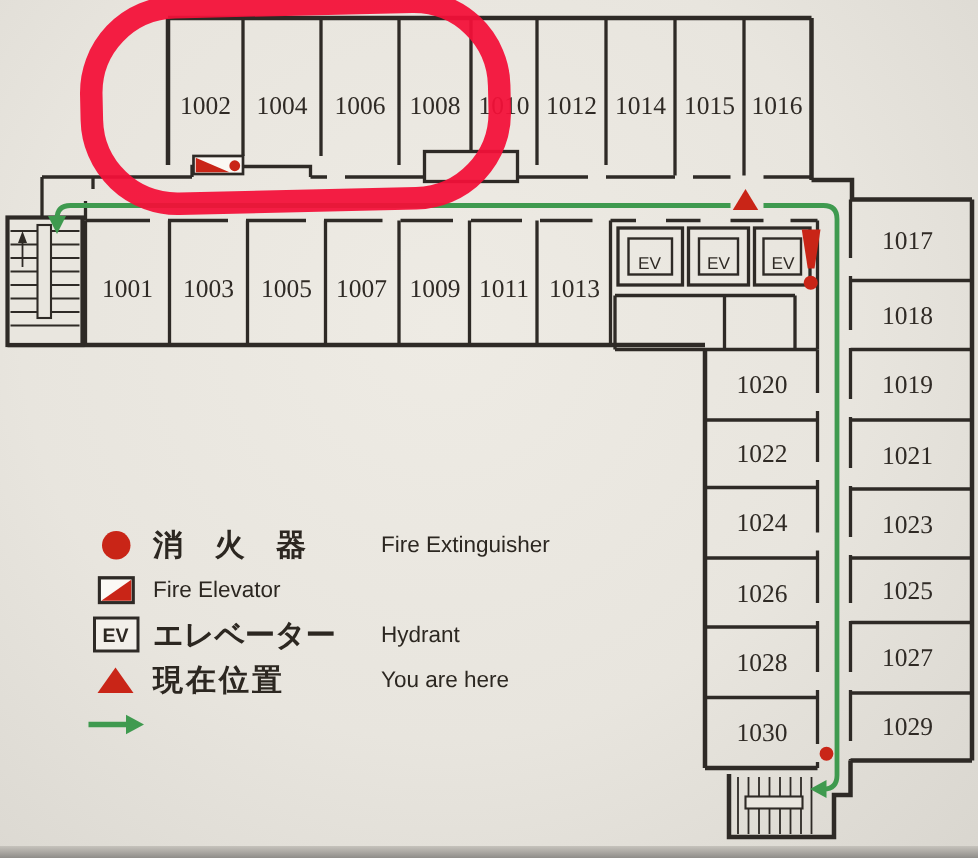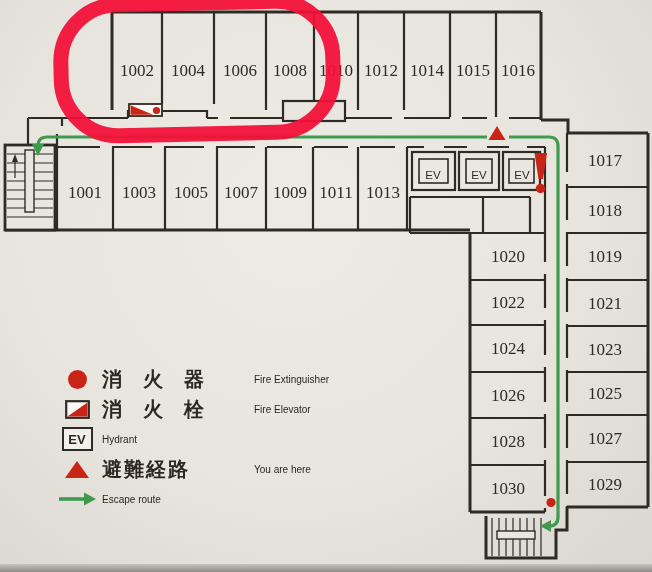--- a/index.html
+++ b/index.html
@@ -10,33 +10,33 @@
   }
   .plan-svg{position:absolute;left:0;top:0;}
   .room-label{
     font-family:"Liberation Serif", serif;
     font-size:17px;fill:#2f2a25;text-anchor:middle;
   }
   .ev-label{
     font-family:"Liberation Sans", sans-serif;
     font-size:11.5px;fill:#2f2a25;text-anchor:middle;
   }
-  .legend{position:absolute;left:52px;top:364px;width:330px;}
+  .legend{position:absolute;left:52px;top:348px;width:330px;}
   .legend-row{display:flex;align-items:center;height:30px;}
   .legend-icon-cell{width:50px;display:flex;justify-content:center;align-items:center;flex:none;}
   .legend-jp{
     width:152px;flex:none;font-family:"DejaVu Sans", sans-serif;
     font-weight:bold;font-size:20px;color:#2c2721;white-space:nowrap;
   }
   .legend-row:nth-child(1) .legend-jp,
   .legend-row:nth-child(2) .legend-jp{letter-spacing:7px;}
   .legend-row:nth-child(4) .legend-jp,
   .legend-row:nth-child(5) .legend-jp{letter-spacing:2px;}
   .legend-en{
-    font-family:"Liberation Sans", sans-serif;font-size:10px;color:#2c2721;white-space:nowrap;
+    font-family:"Liberation Sans", sans-serif;font-size:15px;color:#2c2721;white-space:nowrap;
   }
   .icon-extinguisher{width:19px;height:19px;border-radius:50%;background:#c92517;}
   .icon-elevator{
     width:27px;height:20px;border:2.5px solid #2e2a26;display:flex;align-items:center;
     justify-content:center;font-size:13px;font-weight:bold;color:#2c2721;background:#f2efe9;
     font-family:"Liberation Sans", sans-serif;
   }
   .photo-edge{
     position:absolute;left:0;bottom:0;width:652px;height:8px;
     background:linear-gradient(to bottom,#c6c3bc,#8f8d89);
@@ -183,47 +183,46 @@
       <div class="legend-en">Fire Extinguisher</div>
     </div>
 
     <div class="legend-row">
       <div class="legend-icon-cell">
         <svg width="25" height="19">
           <rect x="1.2" y="1.2" width="22.6" height="16.6" fill="#fbf9f5" stroke="#2e2a26" stroke-width="2.2"></rect>
           <polygon points="2.5,16.5 22.5,16.5 22.5,2.5" fill="#c92517"></polygon>
         </svg>
       </div>
-      <div class="legend-jp">消 火 栓</div>
       <div class="legend-en">Fire Elevator</div>
     </div>
 
     <div class="legend-row">
       <div class="legend-icon-cell">
         <div class="icon-elevator">EV</div>
       </div>
+      <div class="legend-jp">エレベーター</div>
       <div class="legend-en">Hydrant</div>
     </div>
 
     <div class="legend-row">
       <div class="legend-icon-cell">
         <svg width="26" height="20">
           <polygon points="13,2 25,19 1,19" fill="#c92517"></polygon>
         </svg>
       </div>
-      <div class="legend-jp">避難経路</div>
+      <div class="legend-jp">現在位置</div>
       <div class="legend-en">You are here</div>
     </div>
 
     <div class="legend-row">
       <div class="legend-icon-cell">
         <svg width="40" height="18">
           <path d="M2,9 H28" stroke="#3f9a4f" stroke-width="3.6" fill="none"></path>
           <polygon points="27,2.5 27,15.5 39,9" fill="#3f9a4f"></polygon>
         </svg>
       </div>
-      <div class="legend-en">Escape route</div>
     </div>
 
   </div>
 
   <div class="photo-edge"></div>
 </div>
 
 </body></html>

